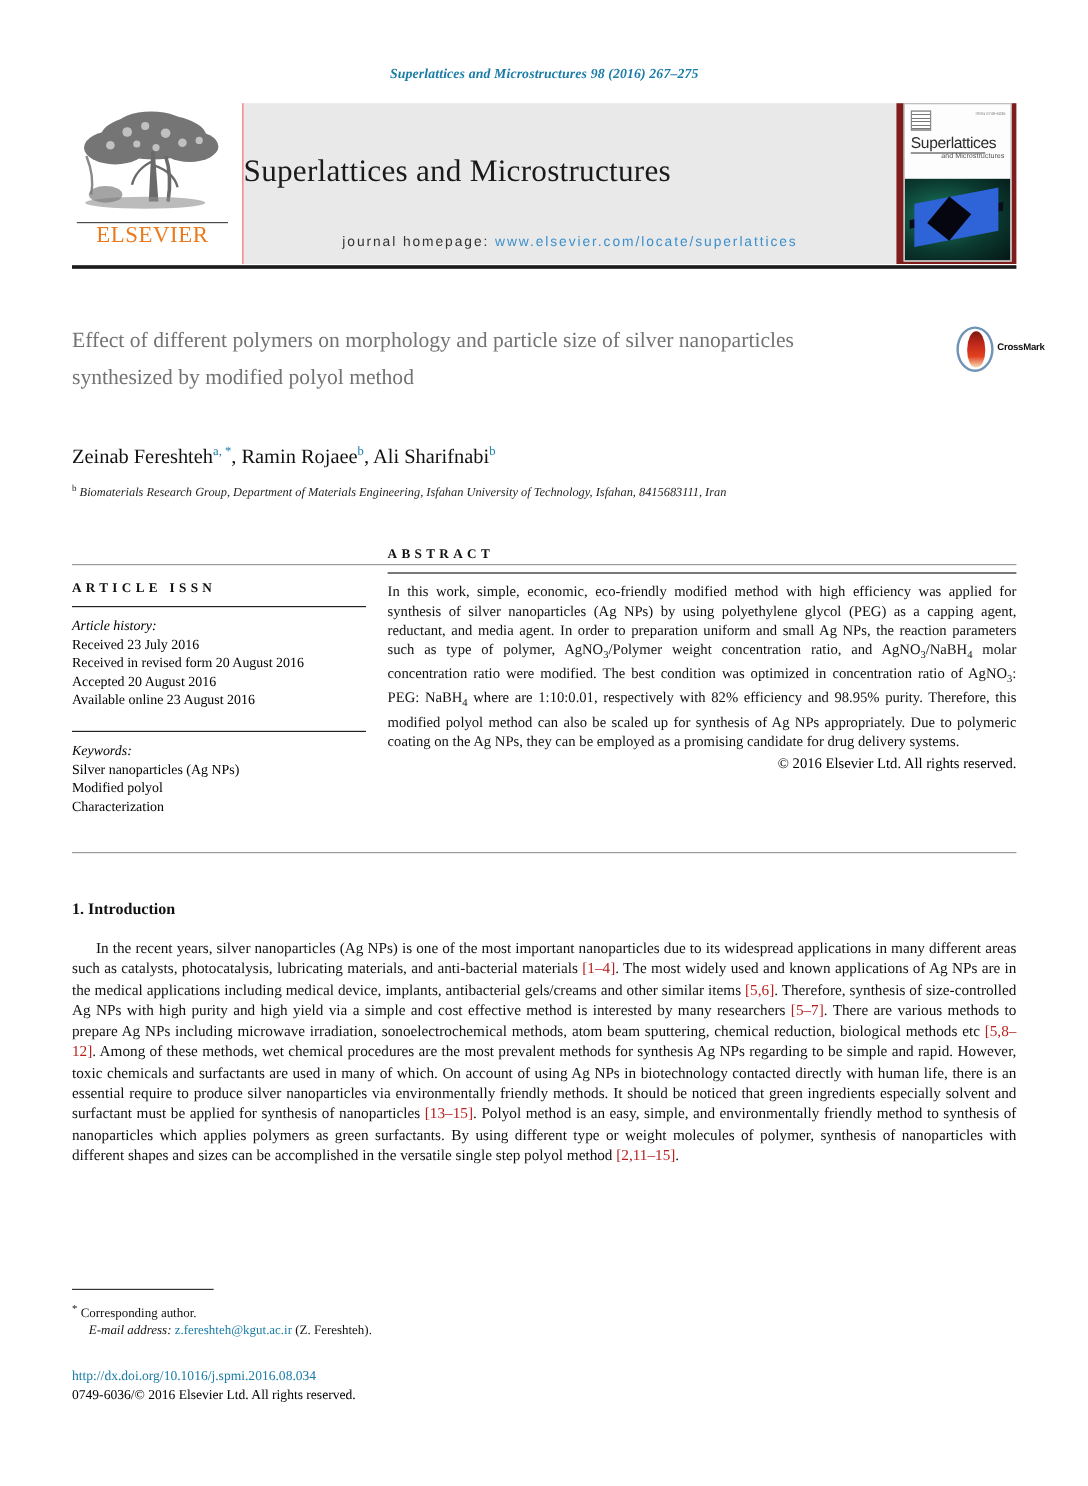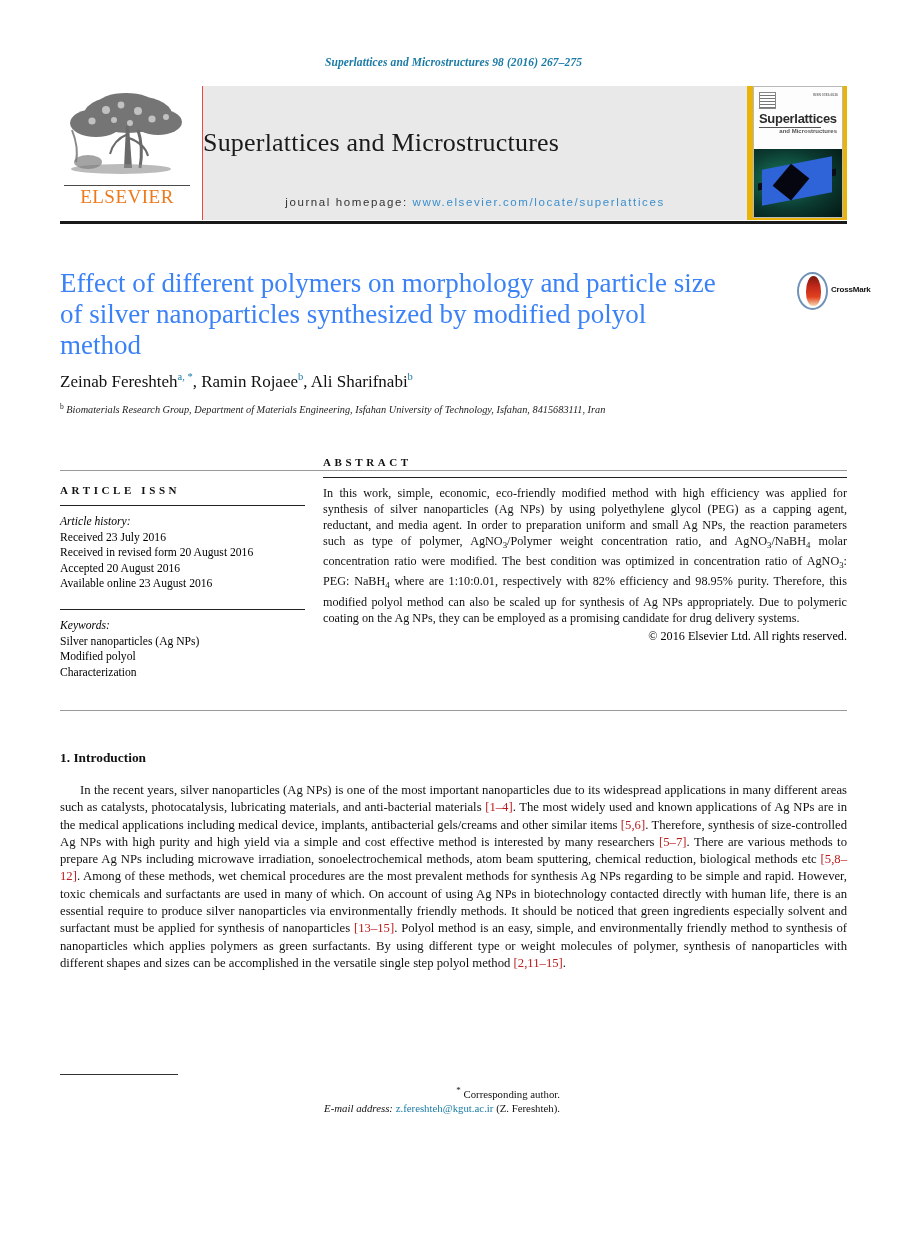--- a/index.html
+++ b/index.html
@@ -119,24 +119,23 @@
     color: #333333;
     letter-spacing: 1.6px;
   }
   .homepage-line .url {
     color: #3b8fcc;
     margin-top: 32px;
   }
   .masthead-cover {
     width: 96px;
     flex: 0 0 96px;
-    background: #eab308;
+    background: #7f1d1d;
     position: relative;
     padding-left: 4px;
-    font-weight: bold;
   }
   .cover-img {
     position: absolute;
     left: 6px;
     top: 0px;
     width: 88px;
     height: 130px;
     border: 1px solid #b9b9b9;
     background: #ffffff;
     overflow: hidden;
@@ -235,23 +234,23 @@
 
   
   .title-block {
     position: absolute;
     top: 268px;
     left: 60px;
     width: 660px;
   }
   .article-title {
     font-family: "Liberation Serif", serif;
-    font-size: 27px;
+    font-size: 18px;
     line-height: 31px;
-    color: #3b82f6;
+    color: #737373;
     margin: 0;
     font-weight: normal;
   }
   .crossmark {
     position: absolute;
     top: 272px;
     left: 797px;
     width: 60px;
     height: 40px;
   }
@@ -408,21 +407,20 @@
     background: #333;
   }
   .footnote {
     position: absolute;
     top: 1083px;
     left: 60px;
     width: 500px;
     font-size: 10.8px;
     line-height: 14.4px;
     color: #111;
-    text-align: right;
   }
   .footnote .star { font-size: 9px; vertical-align: super; }
   .footnote .fn-indent { padding-left: 14px; }
   .footnote em { font-style: italic; }
   .mail { color: #1a7ba6; }
   .doi-block {
     position: absolute;
     top: 1140px;
     left: 60px;
     width: 600px;
@@ -553,14 +551,18 @@
   <div class="body-text">
     <p>In the recent years, silver nanoparticles (Ag NPs) is one of the most important nanoparticles due to its widespread applications in many different areas such as catalysts, photocatalysis, lubricating materials, and anti-bacterial materials <span class="ref">[1–4]</span>. The most widely used and known applications of Ag NPs are in the medical applications including medical device, implants, antibacterial gels/creams and other similar items <span class="ref">[5,6]</span>. Therefore, synthesis of size-controlled Ag NPs with high purity and high yield via a simple and cost effective method is interested by many researchers <span class="ref">[5–7]</span>. There are various methods to prepare Ag NPs including microwave irradiation, sonoelectrochemical methods, atom beam sputtering, chemical reduction, biological methods etc <span class="ref">[5,8–12]</span>. Among of these methods, wet chemical procedures are the most prevalent methods for synthesis Ag NPs regarding to be simple and rapid. However, toxic chemicals and surfactants are used in many of which. On account of using Ag NPs in biotechnology contacted directly with human life, there is an essential require to produce silver nanoparticles via environmentally friendly methods. It should be noticed that green ingredients especially solvent and surfactant must be applied for synthesis of nanoparticles <span class="ref">[13–15]</span>. Polyol method is an easy, simple, and environmentally friendly method to synthesis of nanoparticles which applies polymers as green surfactants. By using different type or weight molecules of polymer, synthesis of nanoparticles with different shapes and sizes can be accomplished in the versatile single step polyol method <span class="ref">[2,11–15]</span>.</p>
   </div>
 
   <div class="fn-rule"></div>
   <div class="footnote">
     <div><span class="star">*</span> <span>Corresponding author.</span></div>
     <div class="fn-indent"><em>E-mail address:</em> <span class="mail">z.fereshteh@kgut.ac.ir</span> <span>(Z. Fereshteh).</span></div>
   </div>
 
+  <div class="doi-block">
+    <div class="doi-link">http://dx.doi.org/10.1016/j.spmi.2016.08.034</div>
+    <div>0749-6036/© 2016 Elsevier Ltd. All rights reserved.</div>
+  </div>
 
 </div>
 
 </body></html>

